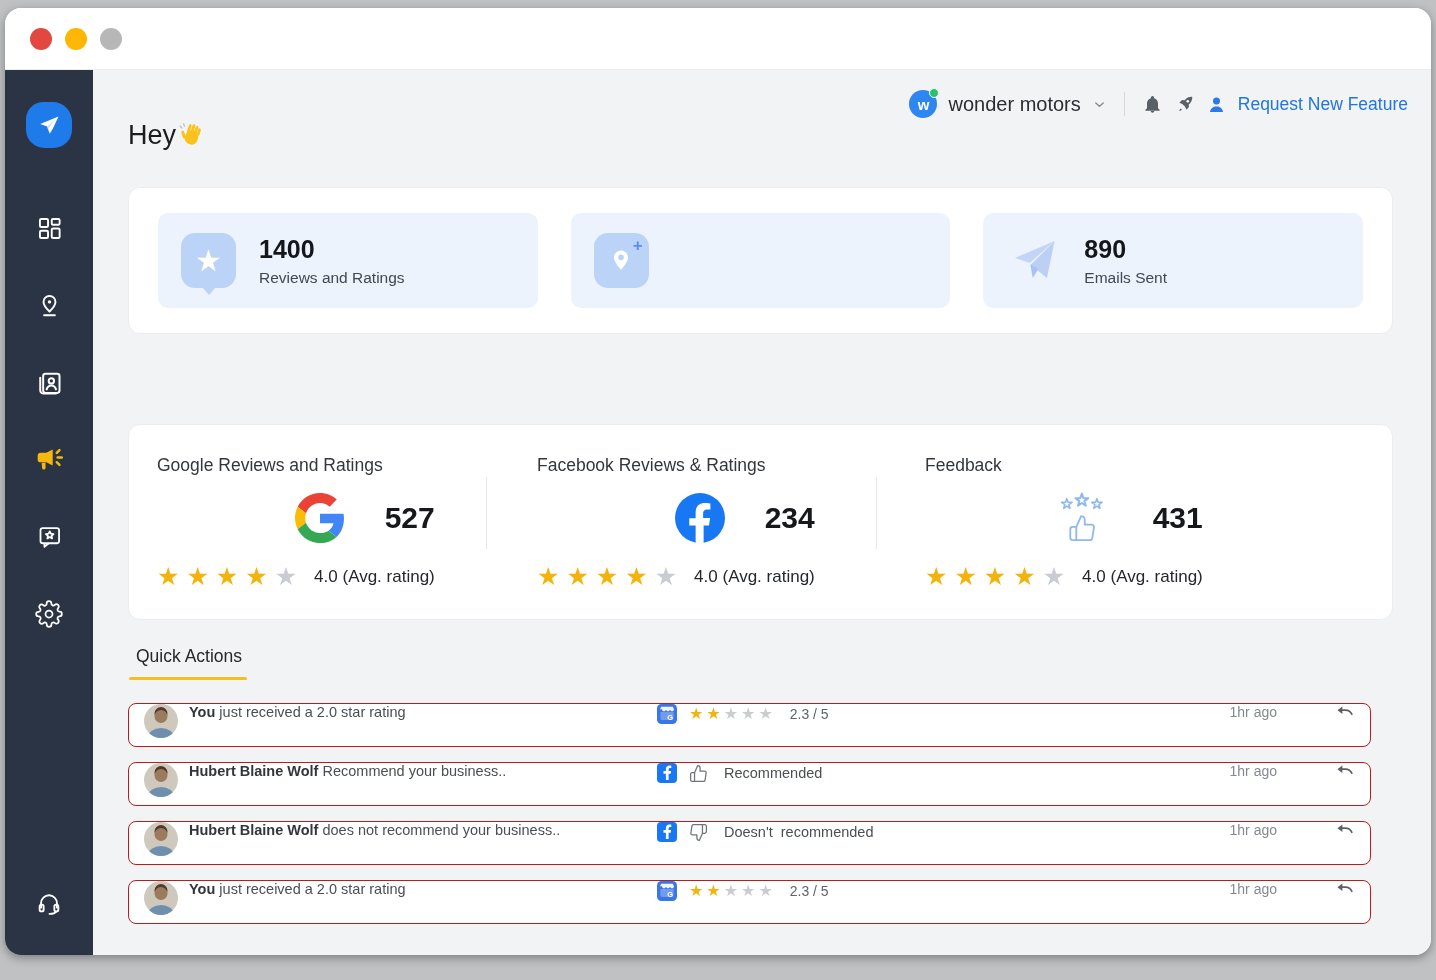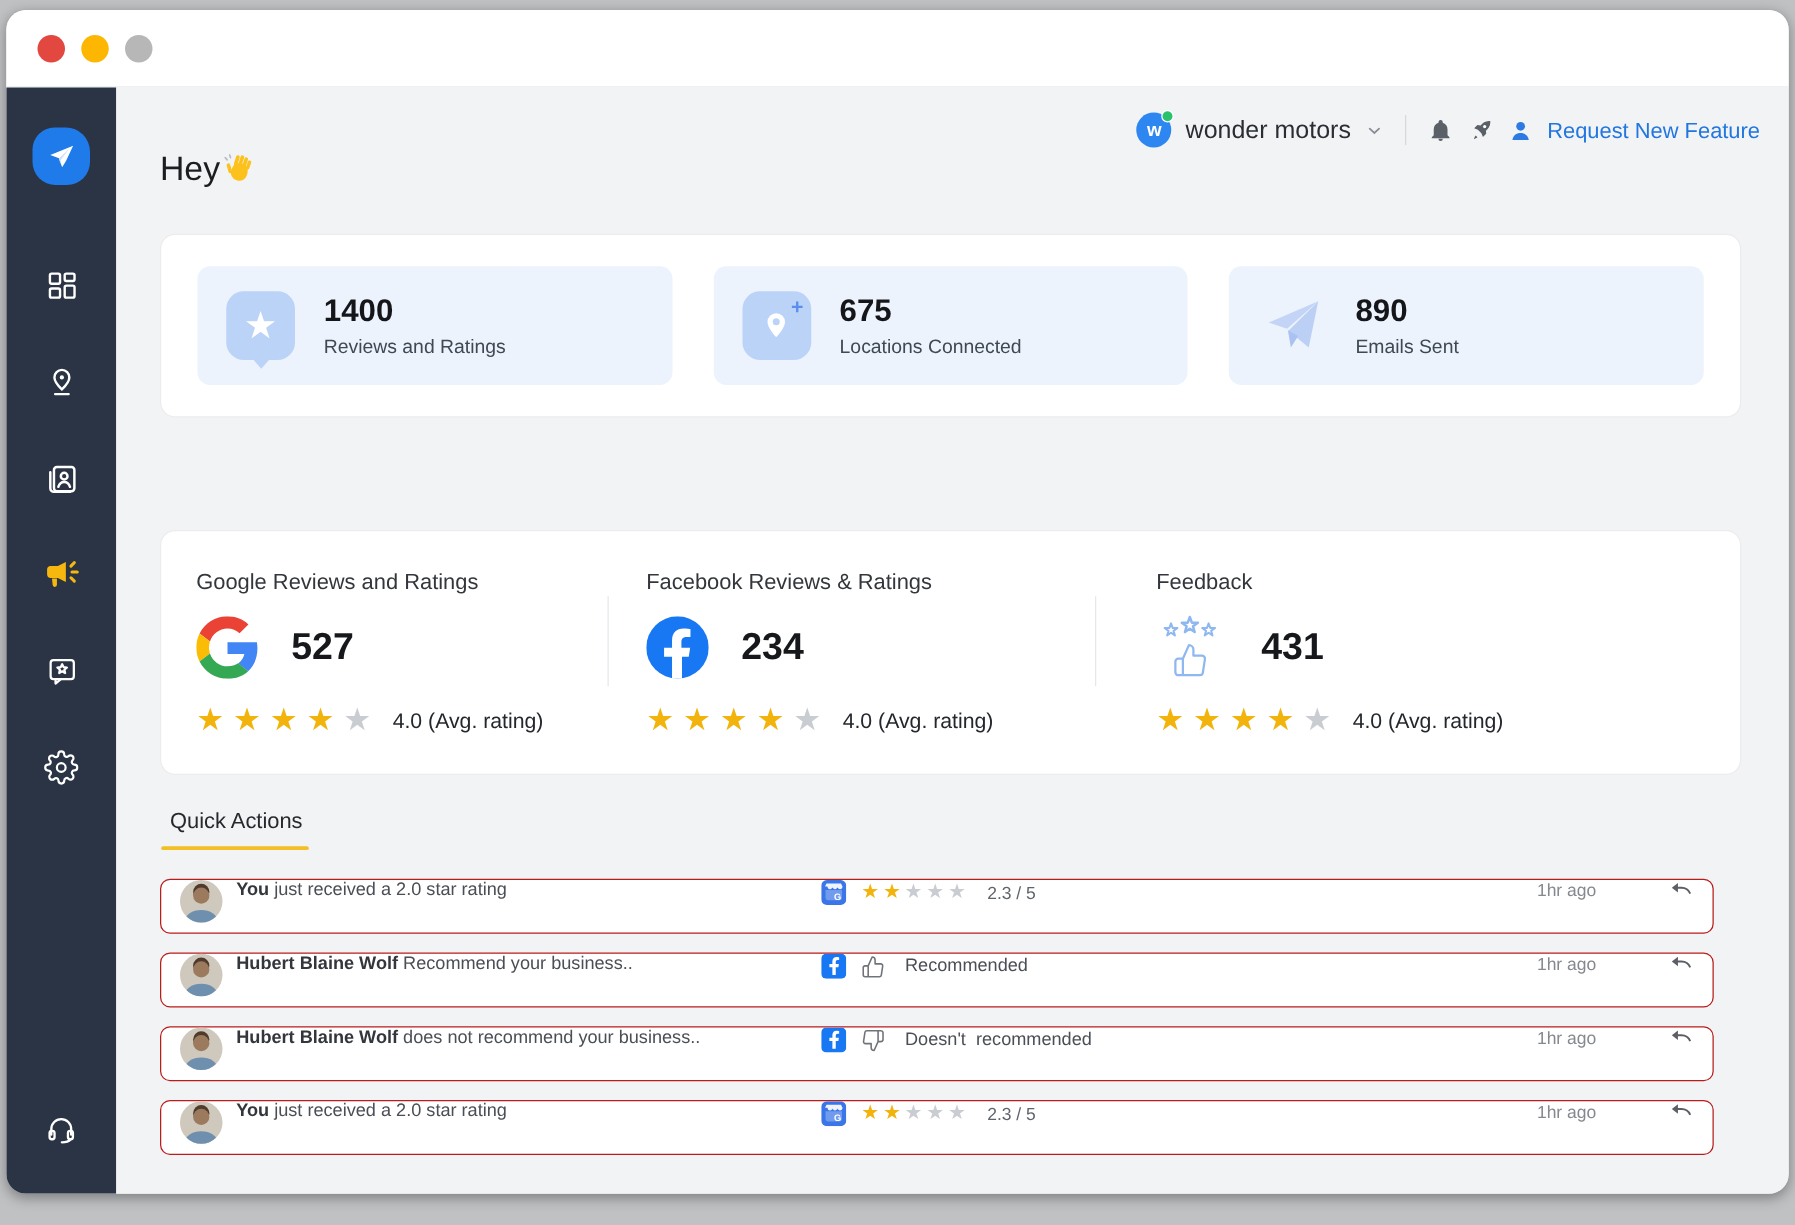--- a/index.html
+++ b/index.html
@@ -52,25 +52,25 @@
   .tile-plus { position:absolute; top:3px; right:6px; color:#5a8fee; font-size:17px; font-weight:bold; }
   .stat-value { font-size:25px; font-weight:bold; color:#15161a; margin-bottom:5px; }
   .stat-label { font-size:15.5px; color:#3f4853; }
 
   .loc-row { position:absolute; left:35px; top:302px; height:36px; display:flex; align-items:center; gap:12px; }
   .loc-label { font-size:17.5px; font-weight:500; color:#26282c; }
 
   .reviews-card { position:absolute; left:35px; width:1265px; top:354px; height:196px; background:#fff;
     border:1px solid #ececee; border-radius:12px; }
   .rev-col { position:absolute; top:30px; }
-  .rev-col.c1 { left:28px; } .rev-col.c2 { left:388px; } .rev-col.c3 { left:796px; }
+  .rev-col.c1 { left:28px; } .rev-col.c2 { left:408px; } .rev-col.c3 { left:796px; }
   .rev-divider { position:absolute; top:52px; width:1px; height:72px; background:#e6e7e9; }
   .rev-divider.d1 { left:357px; } .rev-divider.d2 { left:747px; }
   .rev-title { font-size:17.5px; font-weight:500; color:#33373c; margin-bottom:16px; }
-  .rev-logo-row { display:flex; align-items:center; gap:26px; height:52px; }
+  .rev-logo-row { display:flex; align-items:center; gap:40px; height:52px;justify-content:flex-end; }
   .rev-count { font-size:30px; font-weight:bold; color:#17181c; }
   .rev-stars { display:flex; align-items:center; margin-top:20px; }
   .star { line-height:1; }
   .star.big { font-size:25px; margin-right:7px; }
   .star.small { font-size:16px; margin-right:3px; }
   .star.gold { color:#f2b40c; } .star.gray { color:#c9ccd1; }
   .rev-rating-label { font-size:17px; color:#24272c; margin-left:10px; }
 
   .qa-title { position:absolute; left:43px; top:576px; font-size:17.5px; font-weight:500; color:#26282c; }
   .qa-underline { position:absolute; left:36px; top:607px; width:118px; height:3px; background:#f2c025; border-radius:2px; }
@@ -233,24 +233,20 @@
             <div class="stat-label">Reviews and Ratings</div>
           </span>
         </div>
         <div class="stat">
           <span class="stat-tile">
             <svg width="28" height="28" viewBox="0 0 24 24">
                 <path d="M12 3a6 6 0 00-6 6c0 4.2 6 10.4 6 10.4S18 13.2 18 9a6 6 0 00-6-6zm0 8.3a2.4 2.4 0 110-4.8 2.4 2.4 0 010 4.8z" fill="#fff"></path>
               </svg>
             <span class="tile-plus">+</span>
           </span>
-          <span>
-            <div class="stat-value">675</div>
-            <div class="stat-label">Locations Connected</div>
-          </span>
         </div>
         <div class="stat">
           <span style="width:55px; display:flex; justify-content:center; flex:0 0 55px;">
             <svg width="52" height="52" viewBox="0 0 24 24">
               <path d="M21.5 2.8L3.2 10.6l6.8 2.3L21.5 2.8z" fill="#c3d4f7"></path>
               <path d="M21.5 2.8L18 19.8l-7.5-6.1L21.5 2.8z" fill="#bcd0f6"></path>
               <path d="M10.3 13.5l1.1 6.3 2.7-4.2-3.8-2.1z" fill="#a9c2f1"></path>
             </svg>
           </span>
           <span>

